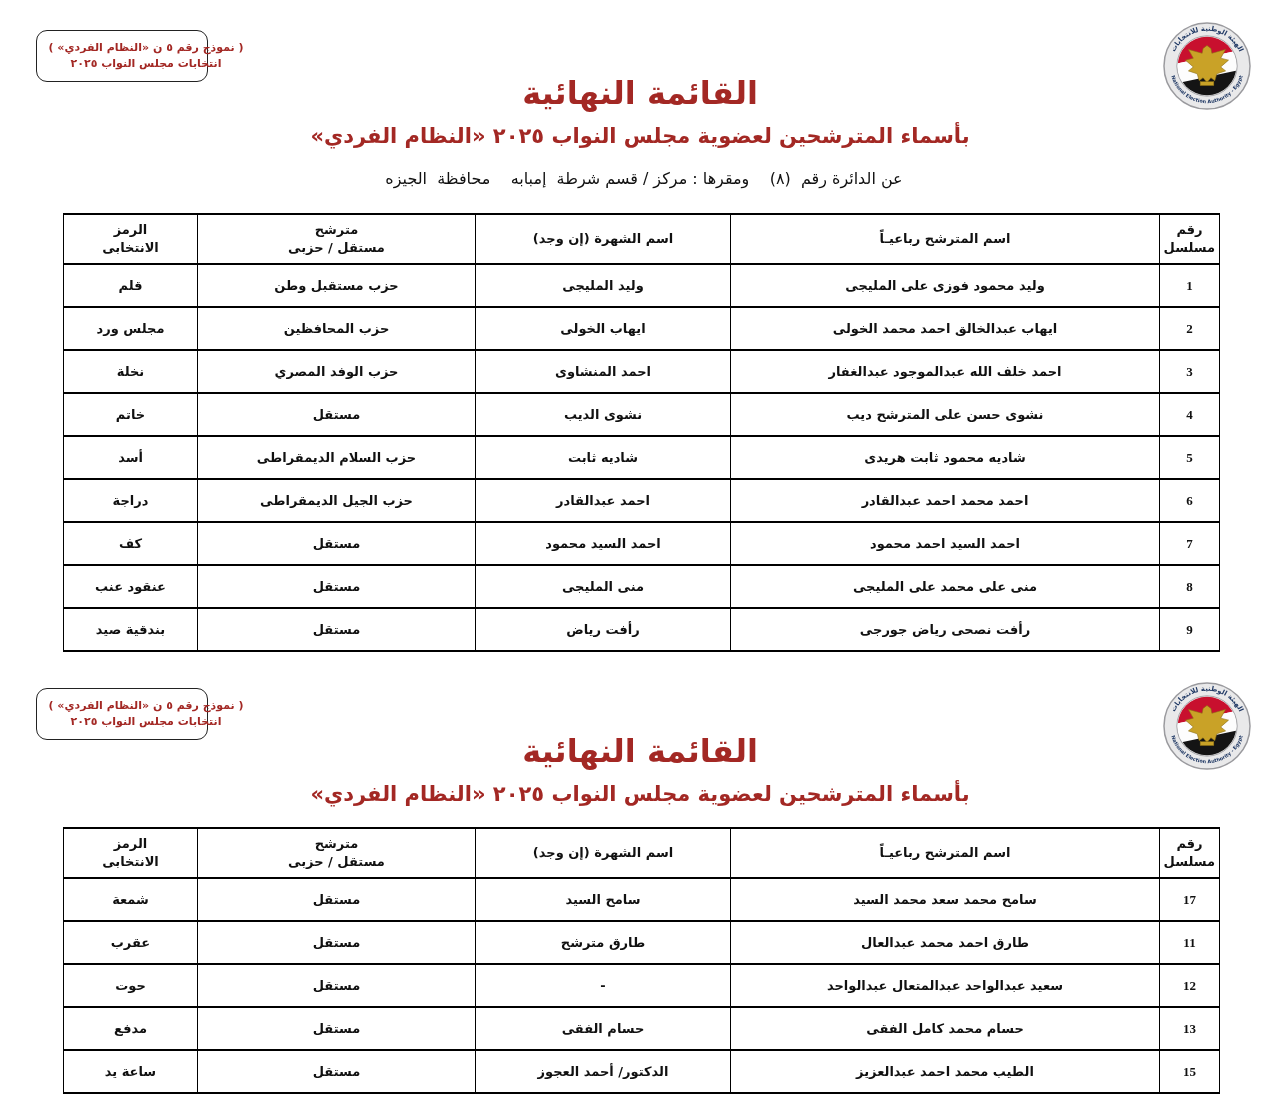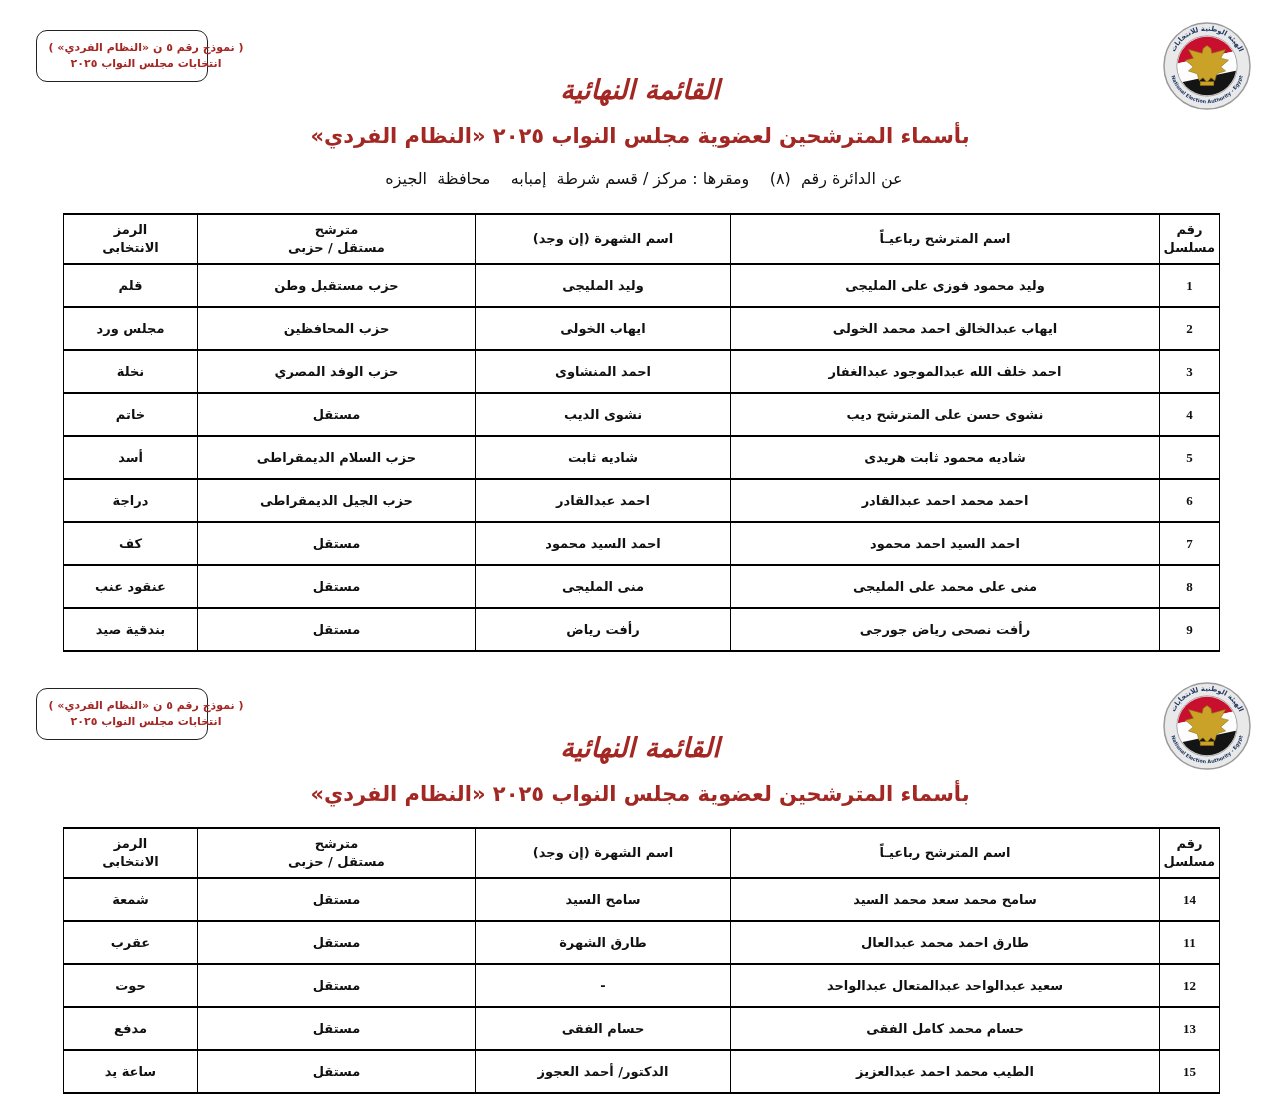--- a/index.html
+++ b/index.html
@@ -31,21 +31,21 @@
     font-size: 11px; font-weight: bold;
     line-height: 1.25; white-space: nowrap;
   }
   
   .nea-logo { position: absolute; width: 88px; height: 88px; }
   
   .title-red {
     position: absolute; left: 0; width: 100%;
     text-align: center;
     color: var(--accent);
-    font-size: 27px; font-weight: bold; font-style: italic;
+    font-size: 32px; font-weight: bold;
   }
   .subtitle-red {
     position: absolute; left: 0; width: 100%;
     text-align: center;
     color: var(--accent);
     font-size: 21px; font-weight: bold;
   }
   .district-line {
     position: absolute; left: 4px; width: 100%;
     text-align: center;
@@ -265,30 +265,30 @@
           <span class="hl">مستقل / حزبى</span>
         </th>
         <th>
           <span class="hl">الرمز</span>
           <span class="hl">الانتخابى</span>
         </th>
       </tr>
     </thead>
     <tbody id="table2-body">
         <tr>
-          <td class="serial-cell">14</td>
+          <td class="serial-cell">17</td>
           <td>سامح محمد سعد محمد السيد</td>
           <td>سامح السيد</td>
           <td>مستقل</td>
           <td>شمعة</td>
         </tr>
         <tr>
           <td class="serial-cell">11</td>
           <td>طارق احمد محمد عبدالعال</td>
-          <td>طارق الشهرة</td>
+          <td>طارق مترشح</td>
           <td>مستقل</td>
           <td>عقرب</td>
         </tr>
         <tr>
           <td class="serial-cell">12</td>
           <td>سعيد عبدالواحد عبدالمتعال عبدالواحد</td>
           <td>-</td>
           <td>مستقل</td>
           <td>حوت</td>
         </tr>

